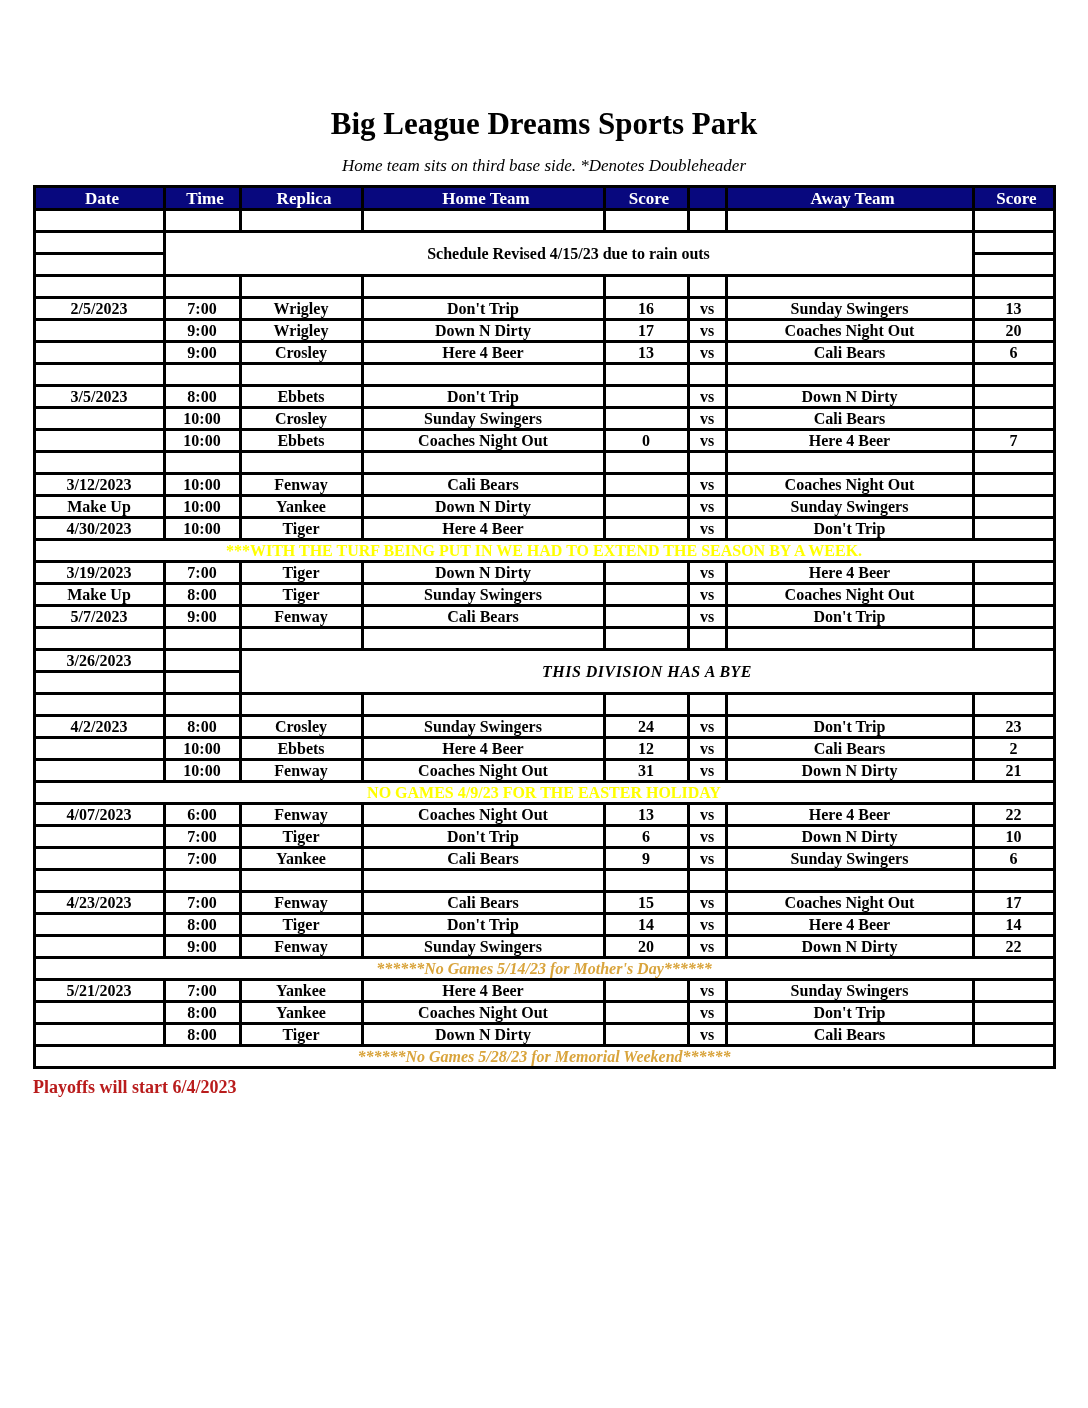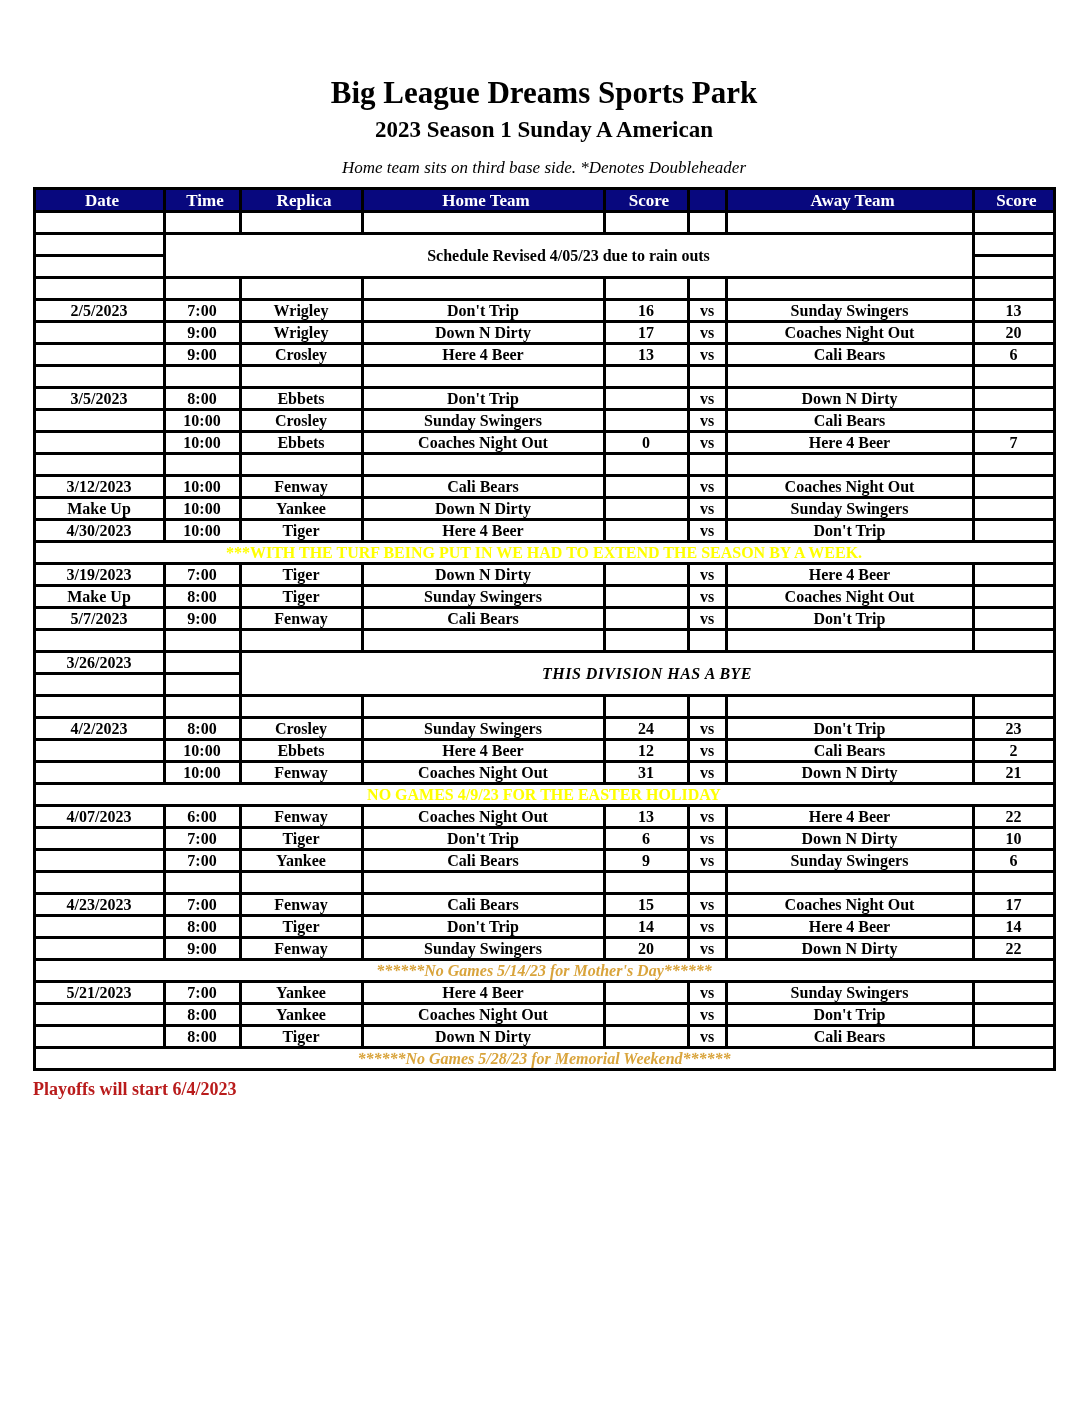--- a/index.html
+++ b/index.html
@@ -1,21 +1,21 @@
 <!DOCTYPE html>
 <html style="--navy: #08087E; --yellow: #FFFF00; --gold: #FDC32A; --goldtext: #D9A43C; --hltext: #1B1B7E;"><head>
 <meta charset="utf-8">
 <style>
   html,body{margin:0;padding:0;background:#fff;}
   body{
     width:1088px;height:1408px;position:relative;
     font-family:"Liberation Serif","DejaVu Serif",serif;
     -webkit-font-smoothing:none;
   }
-  .header-block{text-align:center;padding-top:76px;}
+  .header-block{text-align:center;padding-top:107px;}
   .page-title{font-size:31px;font-weight:bold;color:#000;margin:0;line-height:34px;}
   .page-subtitle{font-size:23px;font-weight:bold;color:#000;margin:7px 0 0 0;line-height:26px;}
   .page-note{font-size:17px;font-weight:normal;font-style:italic;color:#000;margin-top:15px;line-height:20px;}
 
   table.schedule{
     border-collapse:collapse;table-layout:fixed;
     width:1020px;margin:9px auto 0 auto;
   }
   table.schedule td, table.schedule th{
     border:3px solid #000;
@@ -41,21 +41,20 @@
   .footer-note{
     font-size:18px;font-weight:bold;color:#b91c1c;
     margin:7px 0 0 33px;line-height:22px;
   }
 </style>
 </head>
 <body>
 
 <div class="header-block">
   <div class="page-title">Big League Dreams Sports Park</div>
-  <div class="page-subtitle">2023 Season 1 Sunday A American</div>
   <div class="page-note">Home team sits on third base side.  *Denotes Doubleheader</div>
 </div>
 
 <table class="schedule">
   <colgroup>
     <col style="width:130px">
       <col style="width:76px">
       <col style="width:122px">
       <col style="width:242px">
     <col style="width:84px">
@@ -79,21 +78,21 @@
         <td></td>
         <td></td>
         <td></td>
         <td></td>
         <td></td>
         <td></td>
         <td></td>
       </tr>
       <tr>
         <td></td>
-        <td class="banner" colspan="6" rowspan="2">Schedule Revised 4/05/23 due to rain outs</td>
+        <td class="banner" colspan="6" rowspan="2">Schedule Revised 4/15/23 due to rain outs</td>
         <td></td>
       </tr>
       <tr>
         <td></td>
         <td></td>
       </tr>
       <tr>
         <td class="sep"></td>
         <td class="sep"></td>
         <td class="sep"></td>

